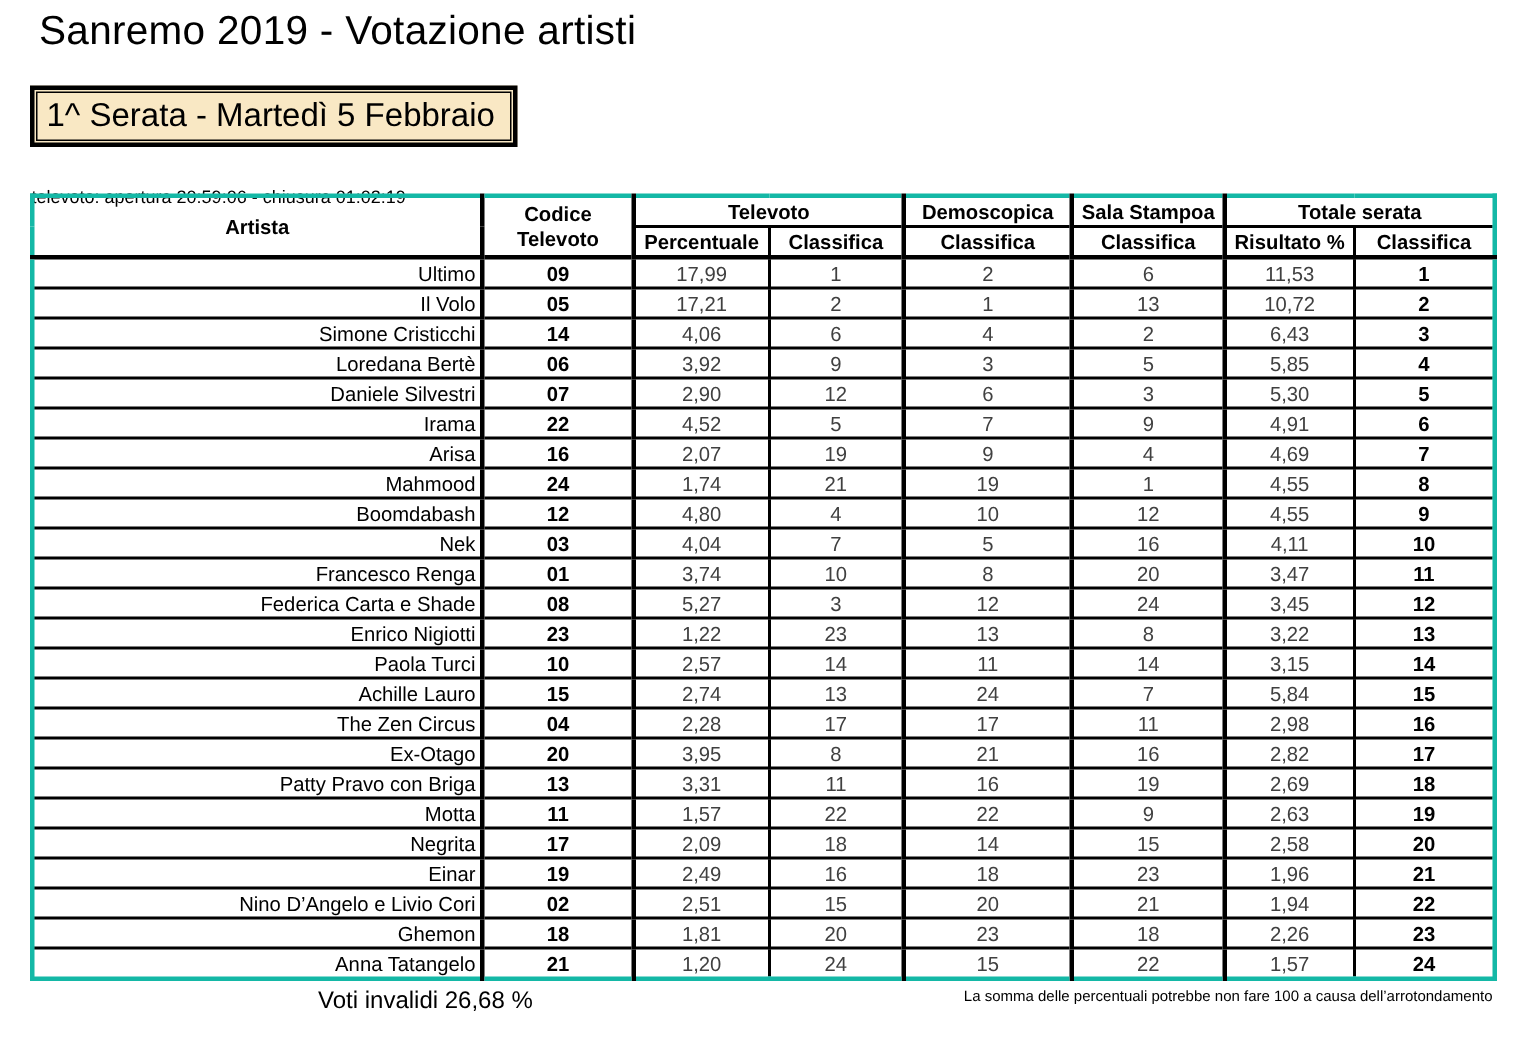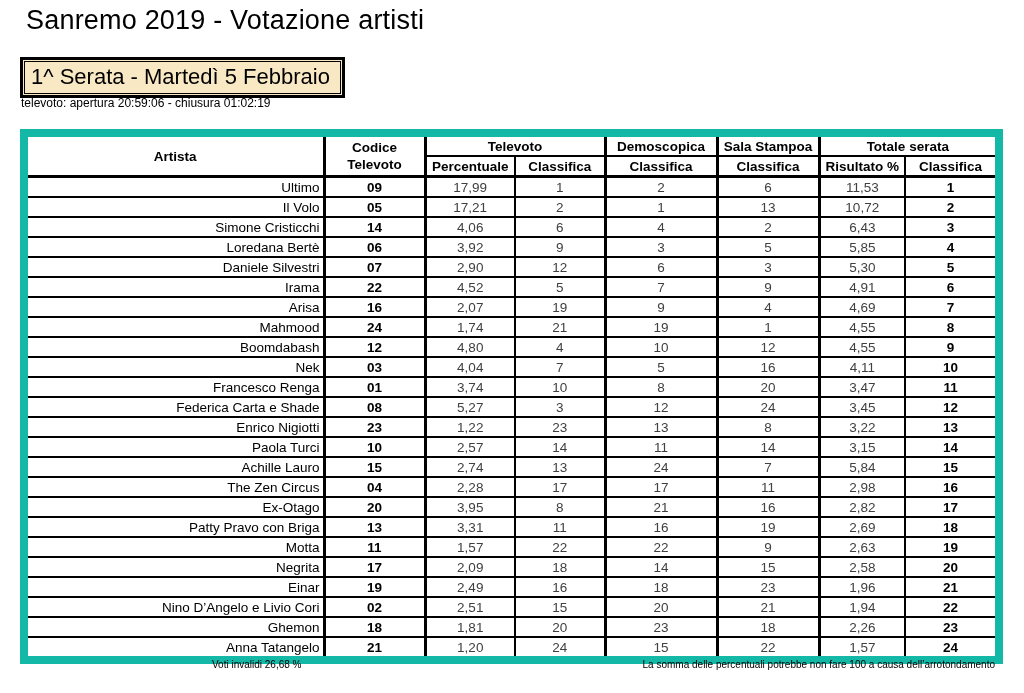--- a/index.html
+++ b/index.html
@@ -38,32 +38,32 @@
   .subtitle-box-inner {
     border: 1px solid #000;
     background: #F9E8C4;
     padding: 2px 10px 3px 6px;
     font-size: 22px;
     white-space: nowrap;
   }
   .televoto-note {
     position: absolute;
     left: 21px;
-    top: 96px;
+    top: 124px;
     font-size: 12px;
     white-space: nowrap;
   }
   table.vote-table {
     position: absolute;
     left: 20px;
     top: 129px;
     width: 975px;
     border-collapse: collapse;
     table-layout: fixed;
-    border: 8px solid #14b8a6;
+    border: 3px solid #14b8a6;
   }
   table.vote-table th,
   table.vote-table td {
     border: 2px solid #000;
     font-size: 13.5px;
     padding: 0 3px;
     height: 18px;
     line-height: 17px;
     text-align: center;
     overflow: hidden;
@@ -84,21 +84,21 @@
   .footer {
     position: absolute;
     left: 20px;
     top: 659px;
     width: 975px;
     display: flex;
     align-items: flex-start;
   }
   .footer .voti-invalidi {
     margin-left: 192px;
-    font-size: 10px;
+    font-size: 16px;
     white-space: nowrap;
   }
   .footer .nota {
     margin-left: auto;
     font-size: 10px;
     white-space: nowrap;
   }
 </style>
 </head>
 <body>

